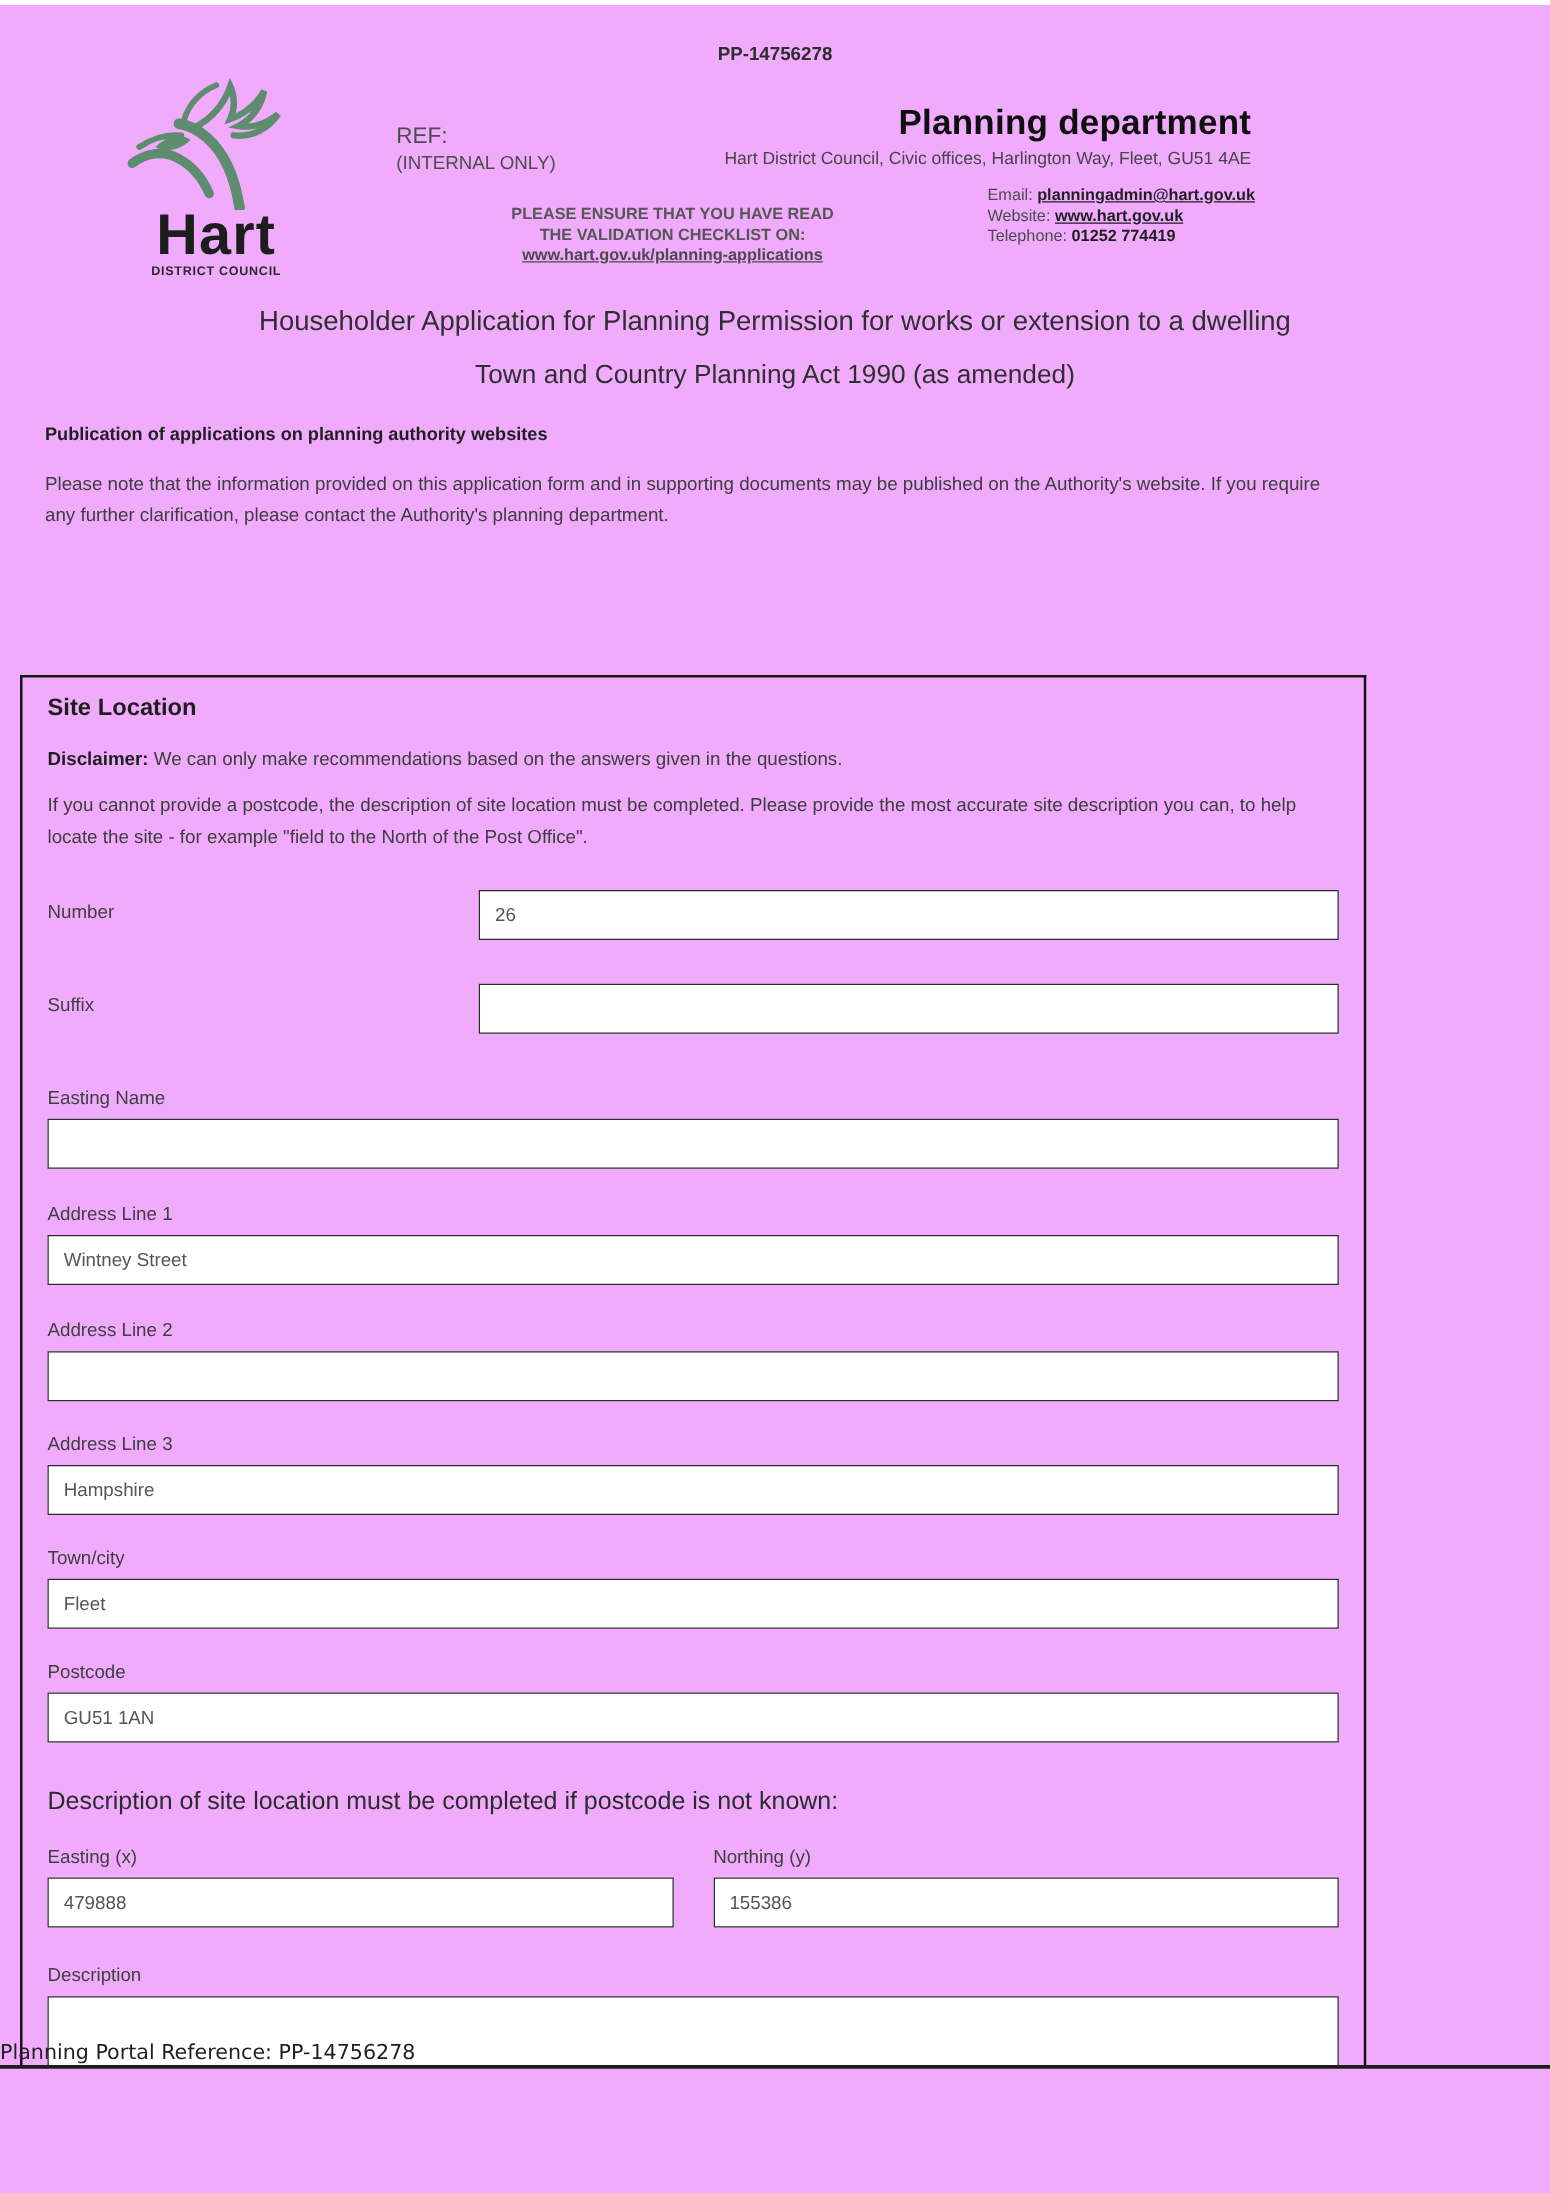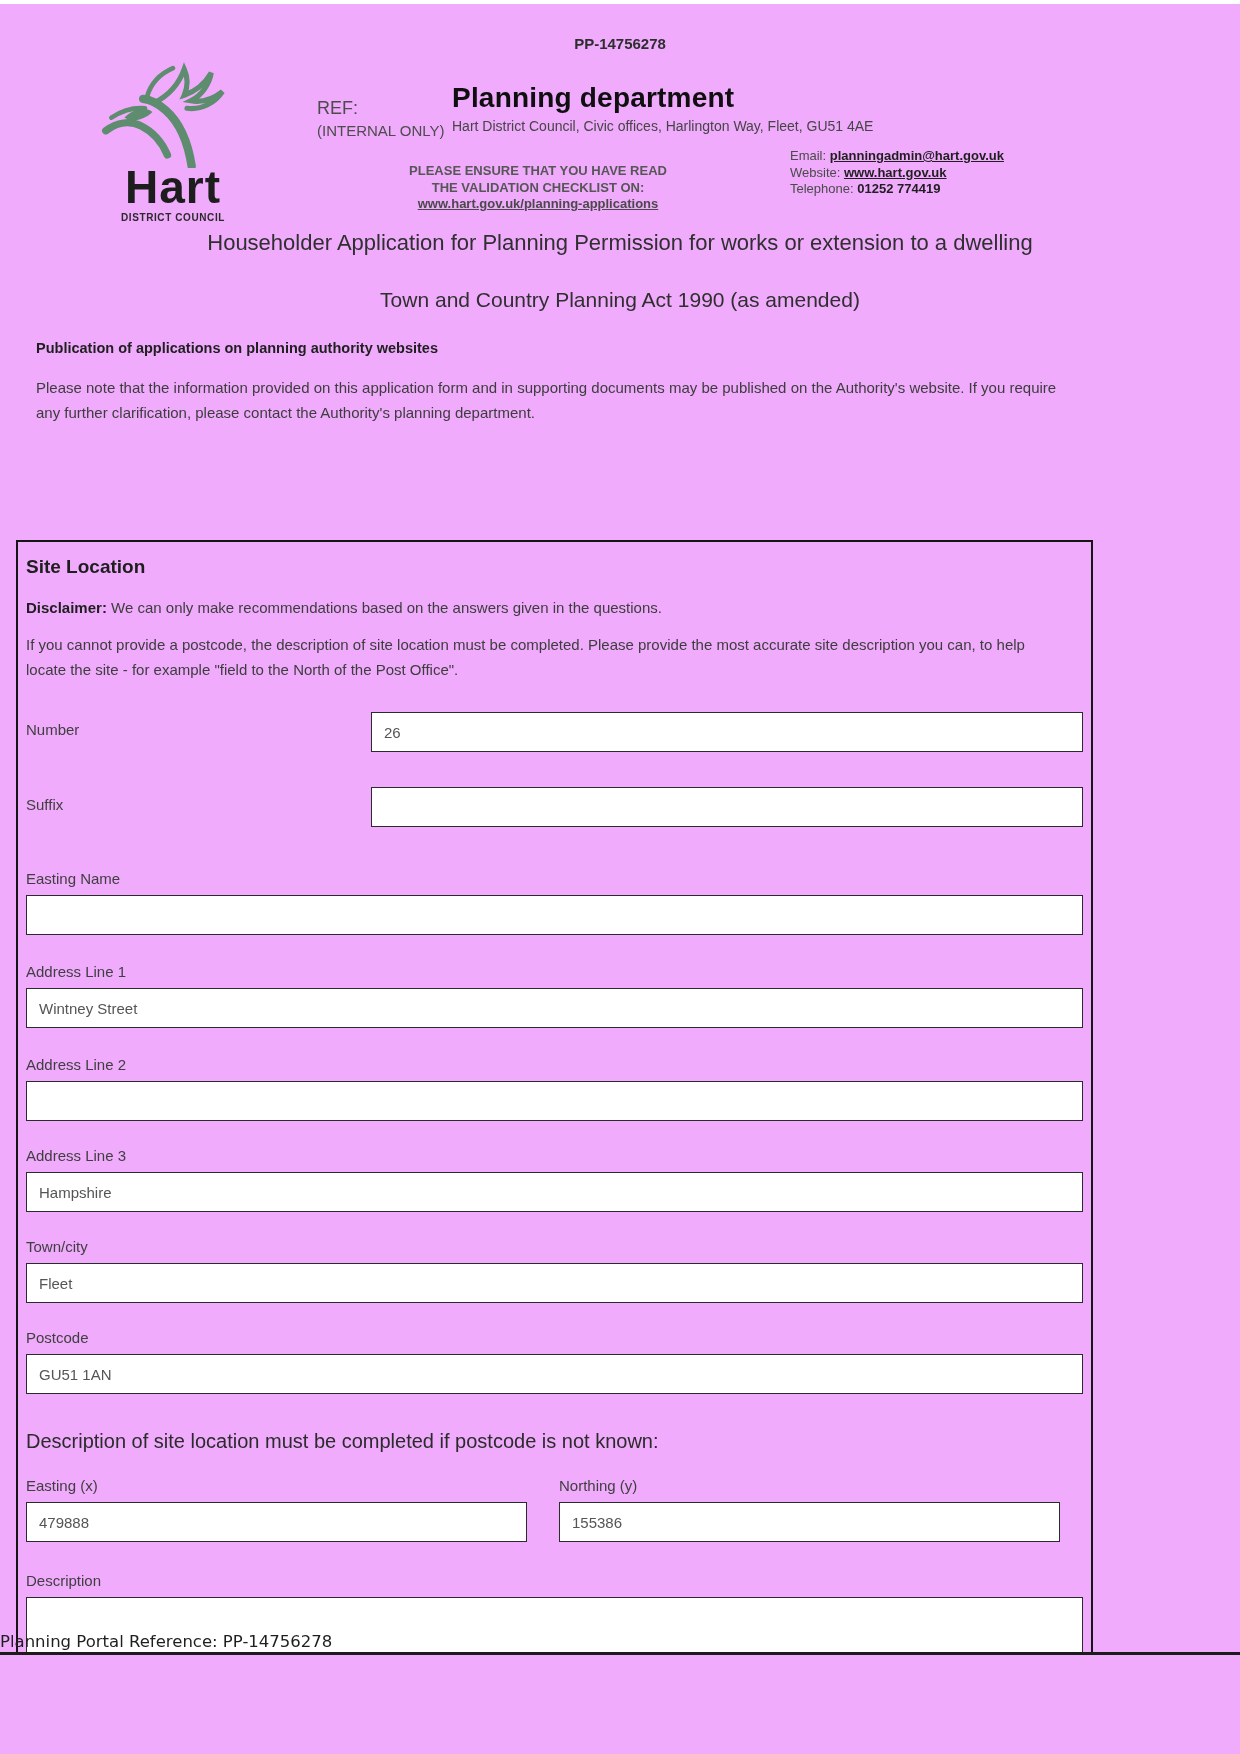--- a/index.html
+++ b/index.html
@@ -14,47 +14,47 @@
   
   .logo { position:absolute; left:88px; top:52px; width:170px; text-align:center; }
   .logo svg { width:150px; height:112px; color:#5d8c6e; display:block; margin:0 auto; }
   .logo-name { font-size:46px; font-weight:bold; color:#1d1d1d; line-height:0.85; letter-spacing:1px; }
   .logo-sub  { font-size:10px; font-weight:bold; color:#2a2a2a; letter-spacing:0.6px; margin-top:5px; }
 
   .ref-block { position:absolute; left:317px; top:93px; color:#4c4c4c; }
   .ref-label { font-size:18px; line-height:1.3; }
   .ref-note  { font-size:15px; line-height:1.4; }
 
-  .dept { position:absolute; right:228px; top:78px; text-align:left; width:560px; }
+  .dept { position:absolute; right:239px; top:78px; text-align:right; width:560px; }
   .dept-title { font-size:28px; font-weight:800; color:#0f0f0f; letter-spacing:0.2px; }
   .dept-address { font-size:14px; color:#454545; margin-top:4px; }
 
   .contact { position:absolute; left:790px; top:144px; font-size:13px; color:#4a4a4a;
              line-height:16.5px; white-space:nowrap; }
   .contact b { color:#1f1f1f; }
   .contact a { color:#1f1f1f; font-weight:bold; text-decoration:underline; }
 
   .validation { position:absolute; left:383px; top:159px; width:310px; text-align:center;
                 font-size:13px; font-weight:bold; color:#565656; line-height:16.5px; }
   .validation a { color:#4a4a4a; font-weight:bold; }
 
   
-  .title-main { position:absolute; top:226px; left:0; right:0; text-align:center;
+  .title-main { position:absolute; top:240px; left:0; right:0; text-align:center;
                 font-size:22px; color:#2f2f2f; }
   .title-act  { position:absolute; top:284px; left:0; right:0; text-align:center;
                 font-size:21px; color:#2f2f2f; }
 
   
   .pub-heading { position:absolute; top:336px; left:36px; font-size:14.5px; font-weight:bold; color:#1f1f1f; }
   .pub-body { position:absolute; top:372px; left:36px; width:1044px;
               font-size:15px; color:#3d3d3d; line-height:24.5px; }
 
   
   .main-box { position:absolute; left:16px; top:536px; width:1077px; height:1114px;
-              border:2px solid #151515; border-bottom:none; overflow:hidden; padding:0 8px; }
+              border:2px solid #151515; border-bottom:none; overflow:hidden; padding:0 20px; }
   .section-heading { margin-top:14px; font-size:19px; font-weight:bold; color:#1e1e1e; }
   .disclaimer { margin-top:21px; font-size:15px; color:#3d3d3d; }
   .disclaimer b { color:#1f1f1f; }
   .instruction { margin-top:17px; font-size:15px; color:#3d3d3d; line-height:24.5px; width:1015px; }
 
   .field-row { display:flex; height:53px; }
   .row-number { margin-top:30px; }
   .row-suffix { margin-top:22px; }
   .side-label { width:345px; padding-top:9px; font-size:15px; color:#3f3f3f; }
   .field-row input { flex:1; }

